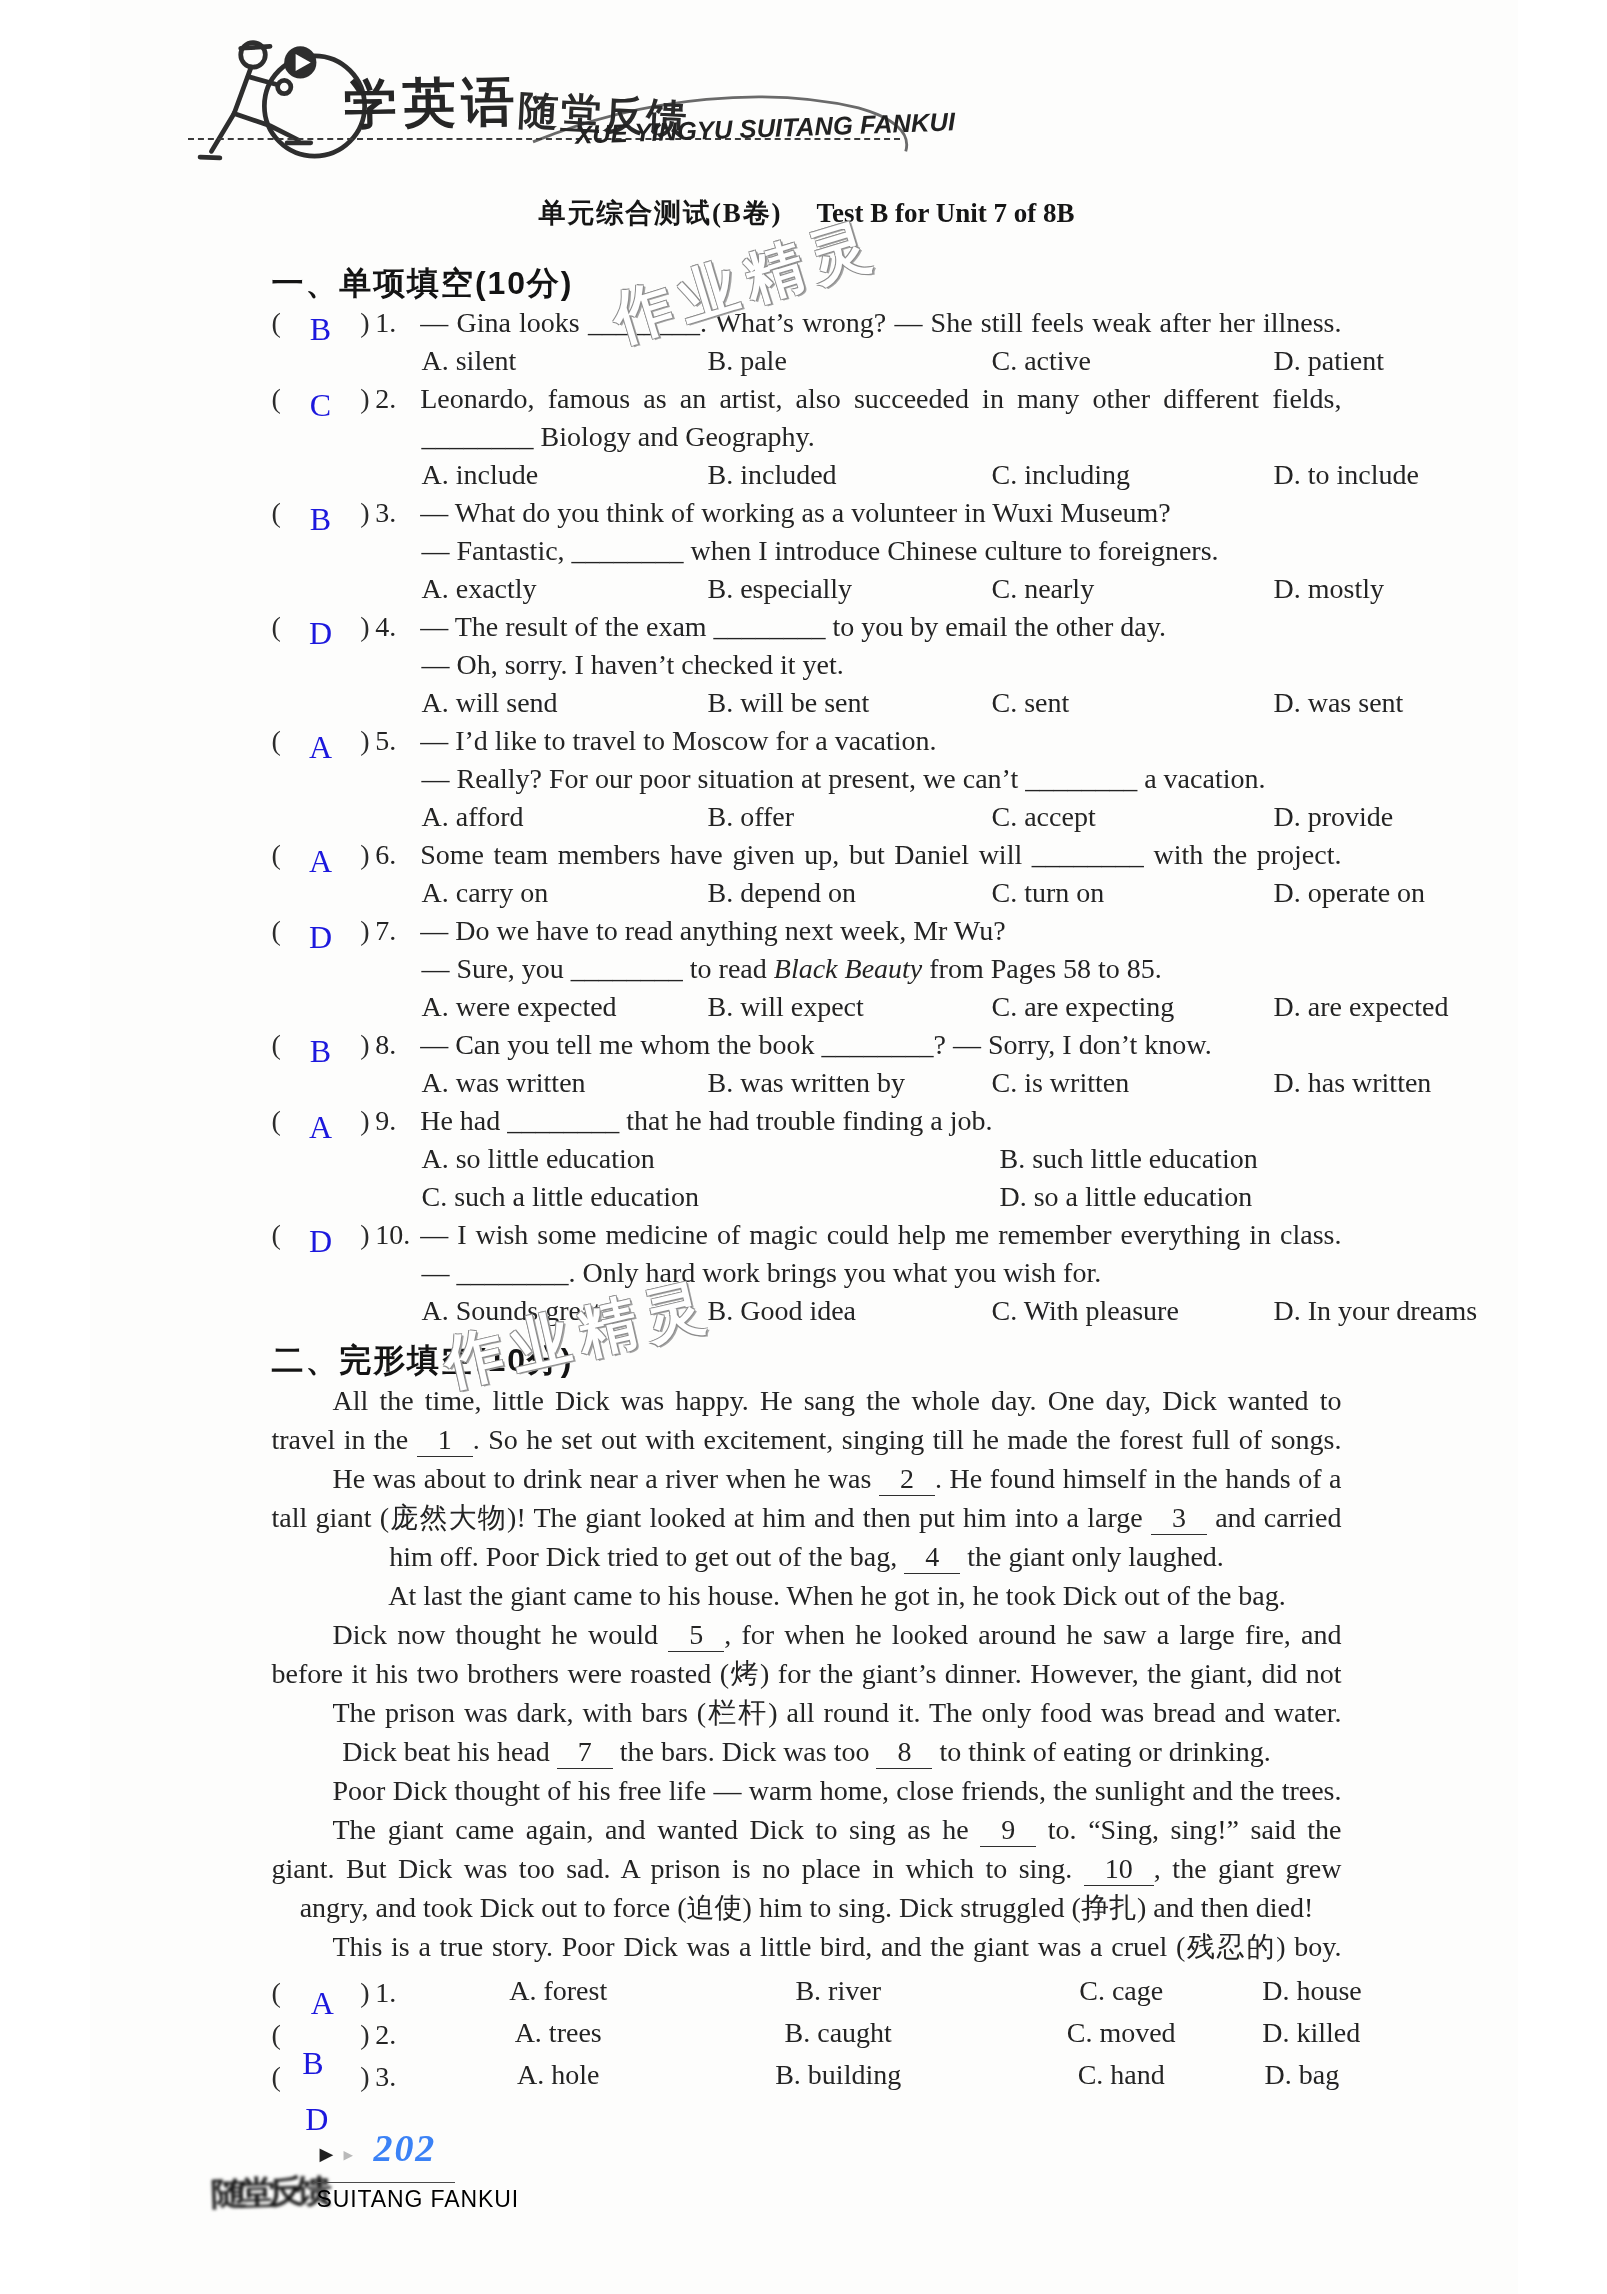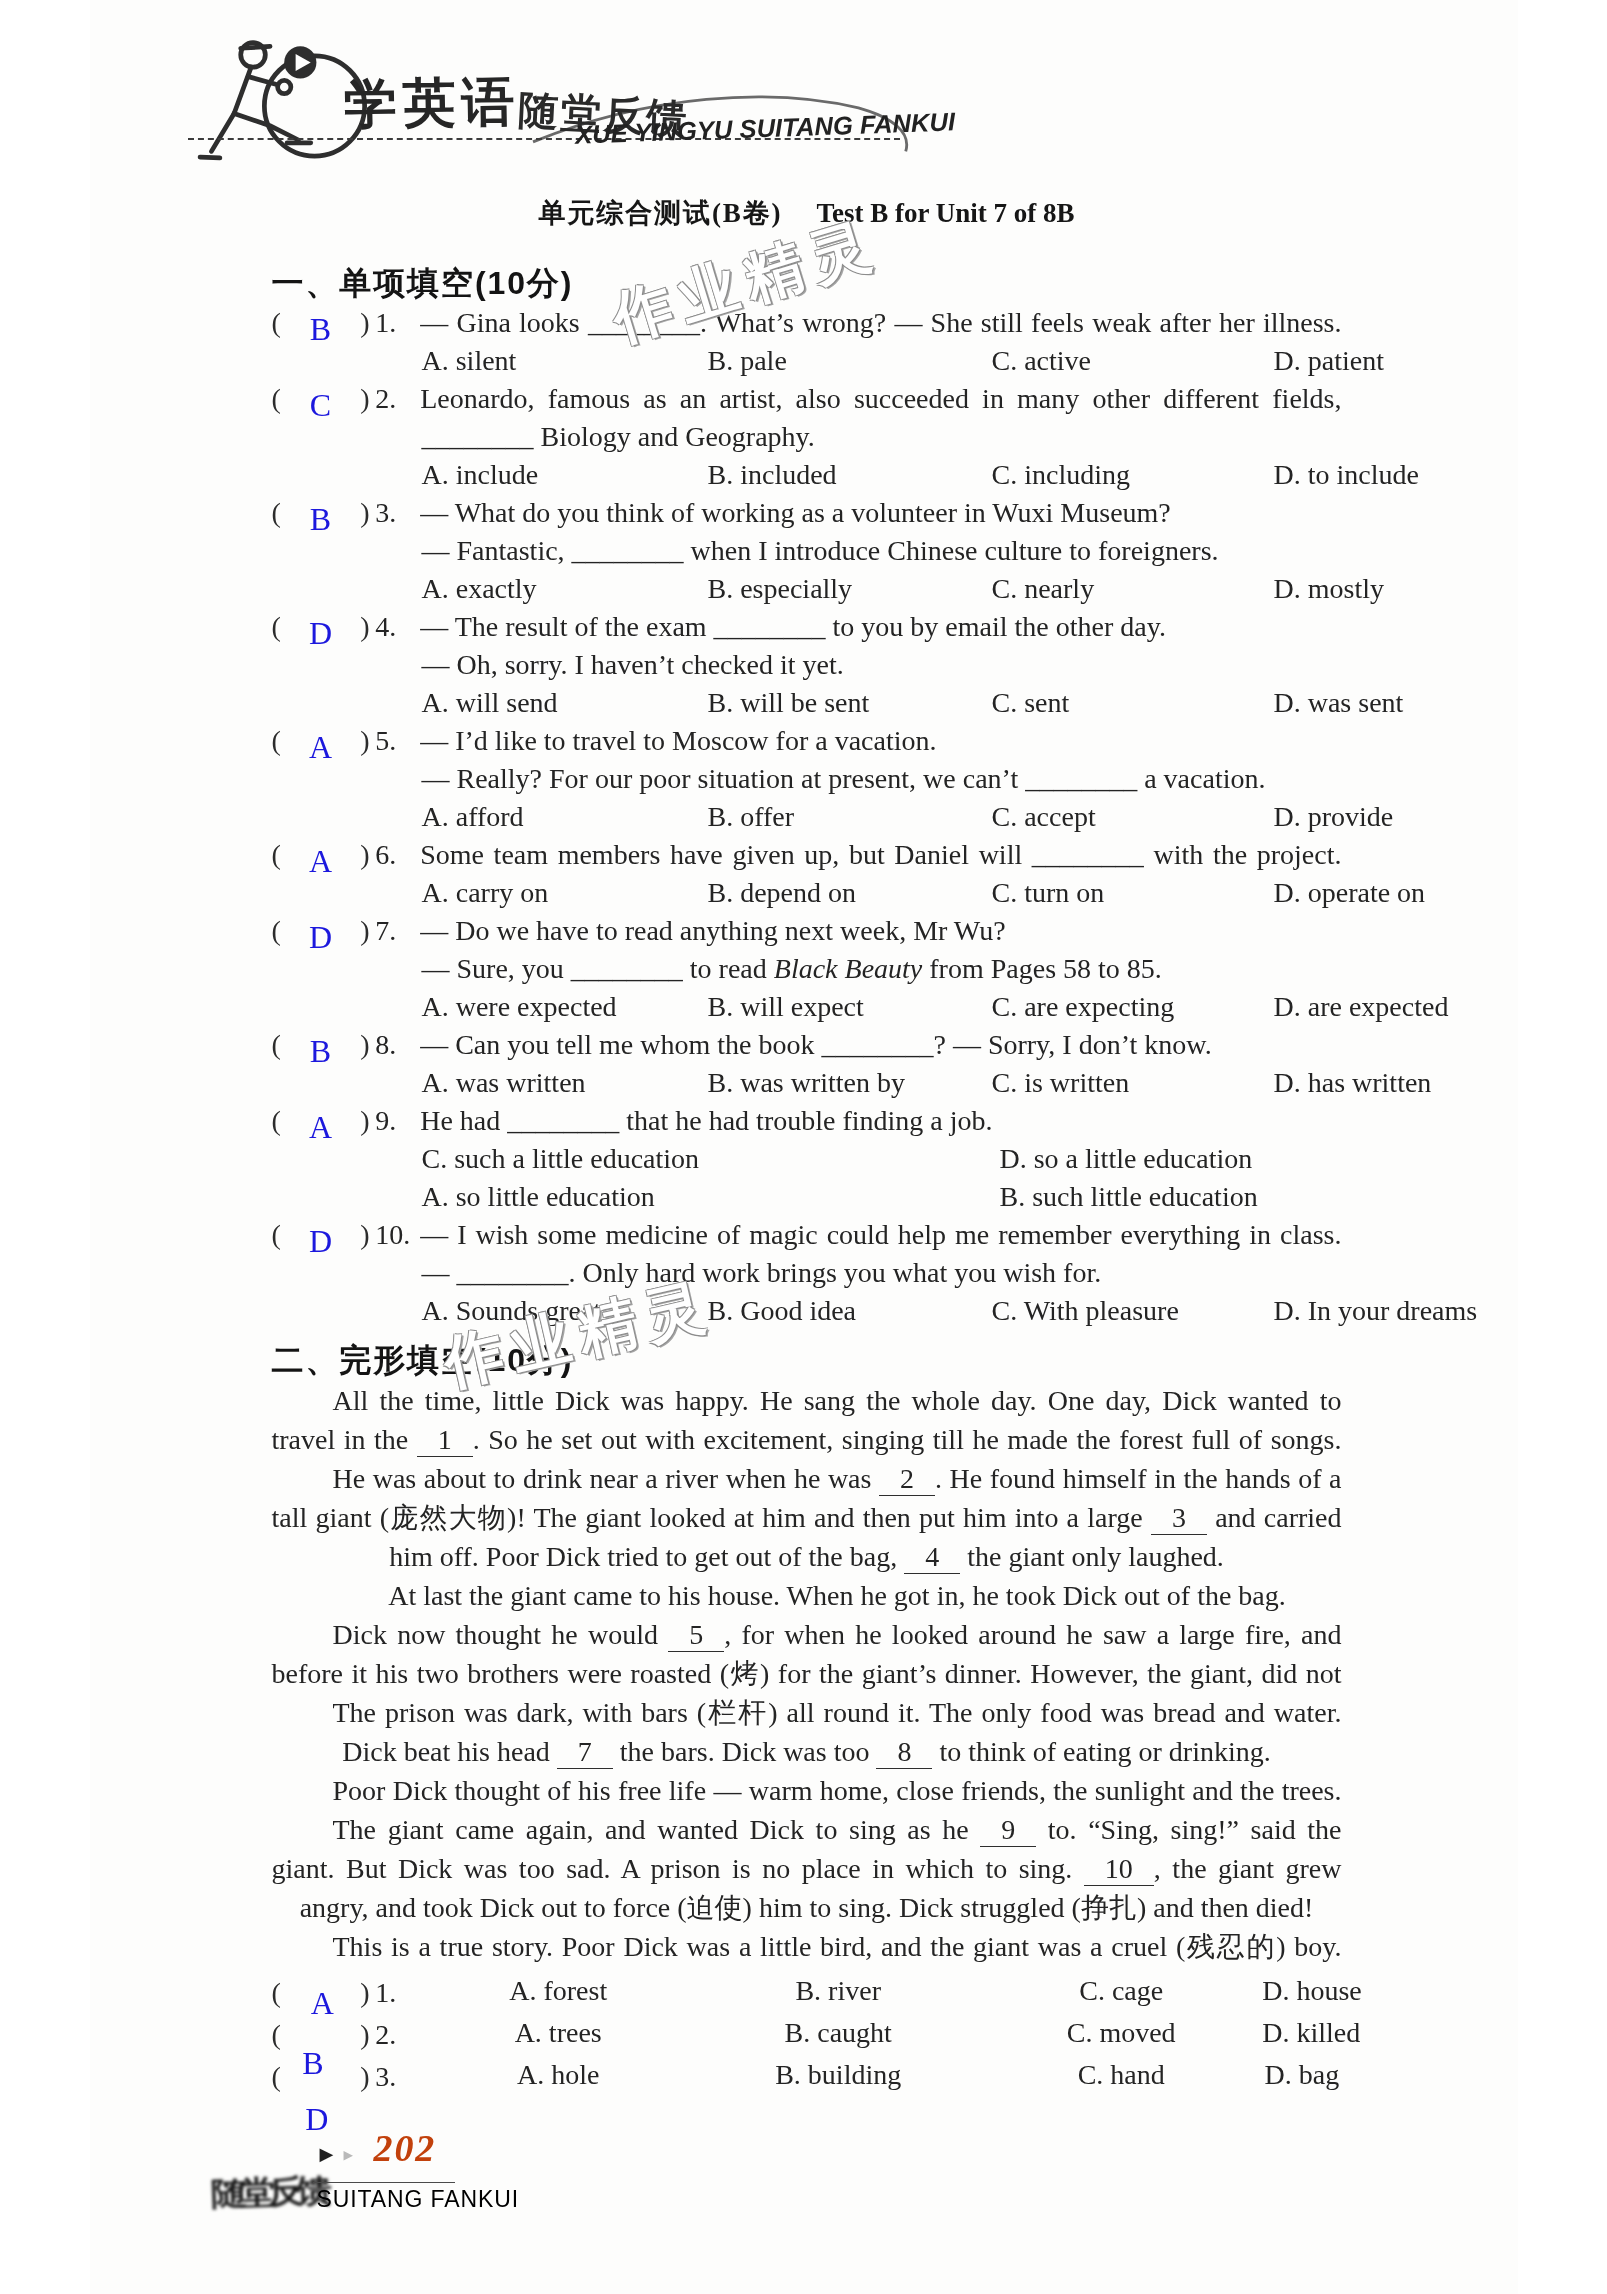--- a/index.html
+++ b/index.html
@@ -55,21 +55,21 @@
   .blank{display:inline-block;padding:0 21px;border-bottom:1.9px solid #2e2e2e;text-indent:0;line-height:32px;}
   
   .crow{display:flex;line-height:42px;}
   .crow .optgrid{flex:1;margin-left:0;grid-template-columns:276px 284px 282px 1fr;text-align:center;}
   .c1{transform:translate(1.9px,9.5px);}
   .c2{transform:translate(-7.6px,28px);}
   .c3{transform:translate(-3.8px,42px);}
   
   .pg-arrow{position:absolute;left:230px;top:2143px;font-size:18px;color:#1f1f1f;z-index:3;}
   .pg-arrow-ghost{position:absolute;left:254px;top:2148px;font-size:12.3px;color:#b9b9b9;z-index:3;}
-  .pg-num{position:absolute;left:284px;top:2126px;font:bold italic 38px "Liberation Serif","DejaVu Serif",serif;color:#c2410c;letter-spacing:1.9px;z-index:3;}
+  .pg-num{position:absolute;left:284px;top:2126px;font:bold italic 38px "Liberation Serif","DejaVu Serif",serif;color:#3b82f6;letter-spacing:1.9px;z-index:3;}
   .stamp{position:absolute;left:127px;top:2171px;font:bold 32px "Liberation Sans","DejaVu Sans",sans-serif;color:#151515;letter-spacing:-6.6px;transform:rotate(-2deg) scaleX(1.12);filter:blur(1.5px);z-index:3;white-space:nowrap;}
   .brand-small{position:absolute;left:227px;top:2186px;font:23px "Liberation Sans","DejaVu Sans",sans-serif;color:#000000;letter-spacing:0.9px;z-index:4;white-space:nowrap;}
   .brand-small-line{position:absolute;left:223px;top:2182px;width:142px;border-top:1.9px solid #4a4a4a;z-index:4;}
 </style>
 </head>
 <body>
 
 <div class="page">
 
   <div class="hdr">
@@ -272,26 +272,26 @@
       <div class="qline">
         <span class="ansbox">
             <span>(</span>
             <span class="ansletter">A</span>
             <span>)</span>
           </span>
         <span class="qnum">9.</span>
         <span class="qtext">He had ________ that he had trouble finding a job.</span>
       </div>
       <div class="optgrid2">
+        <span class="opt">A. so little education</span>
+        <span class="opt">B. such little education</span>
+      </div>
+      <div class="optgrid2">
         <span class="opt">C. such a little education</span>
         <span class="opt">D. so a little education</span>
-      </div>
-      <div class="optgrid2">
-        <span class="opt">A. so little education</span>
-        <span class="opt">B. such little education</span>
       </div>
     </div>
 
     <div>
       <div class="qline">
         <span class="ansbox">
             <span>(</span>
             <span class="ansletter">D</span>
             <span>)</span>
           </span>

